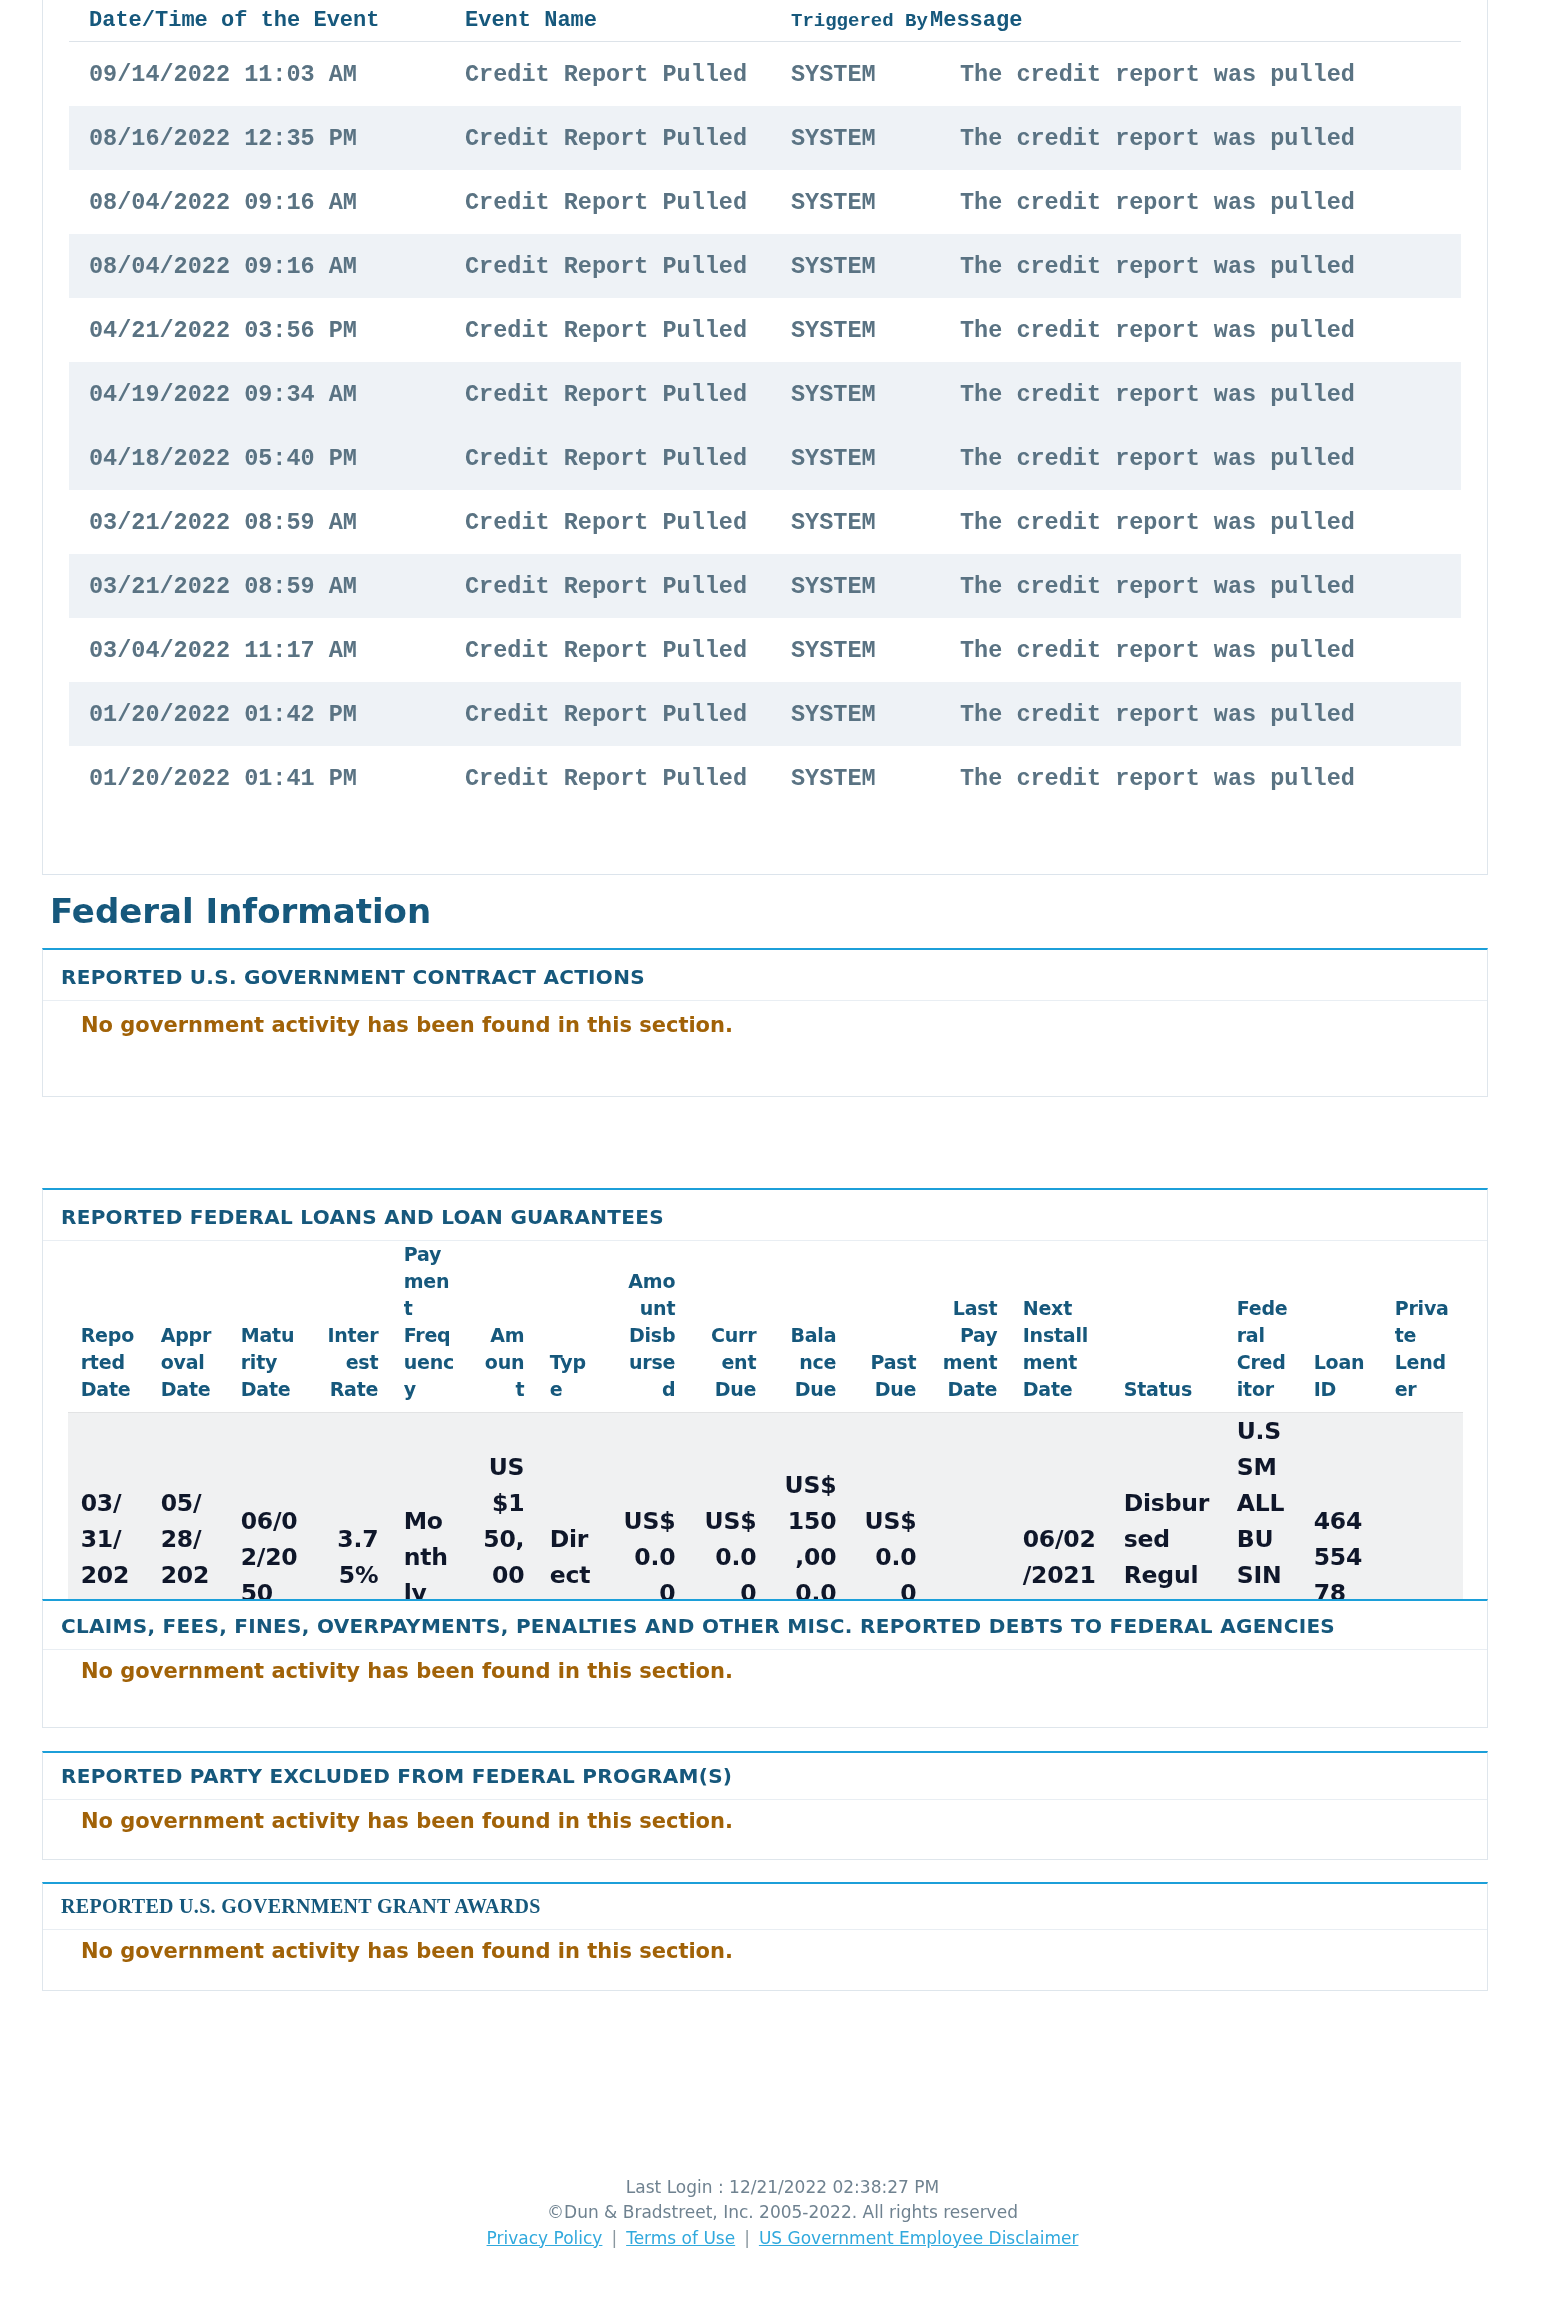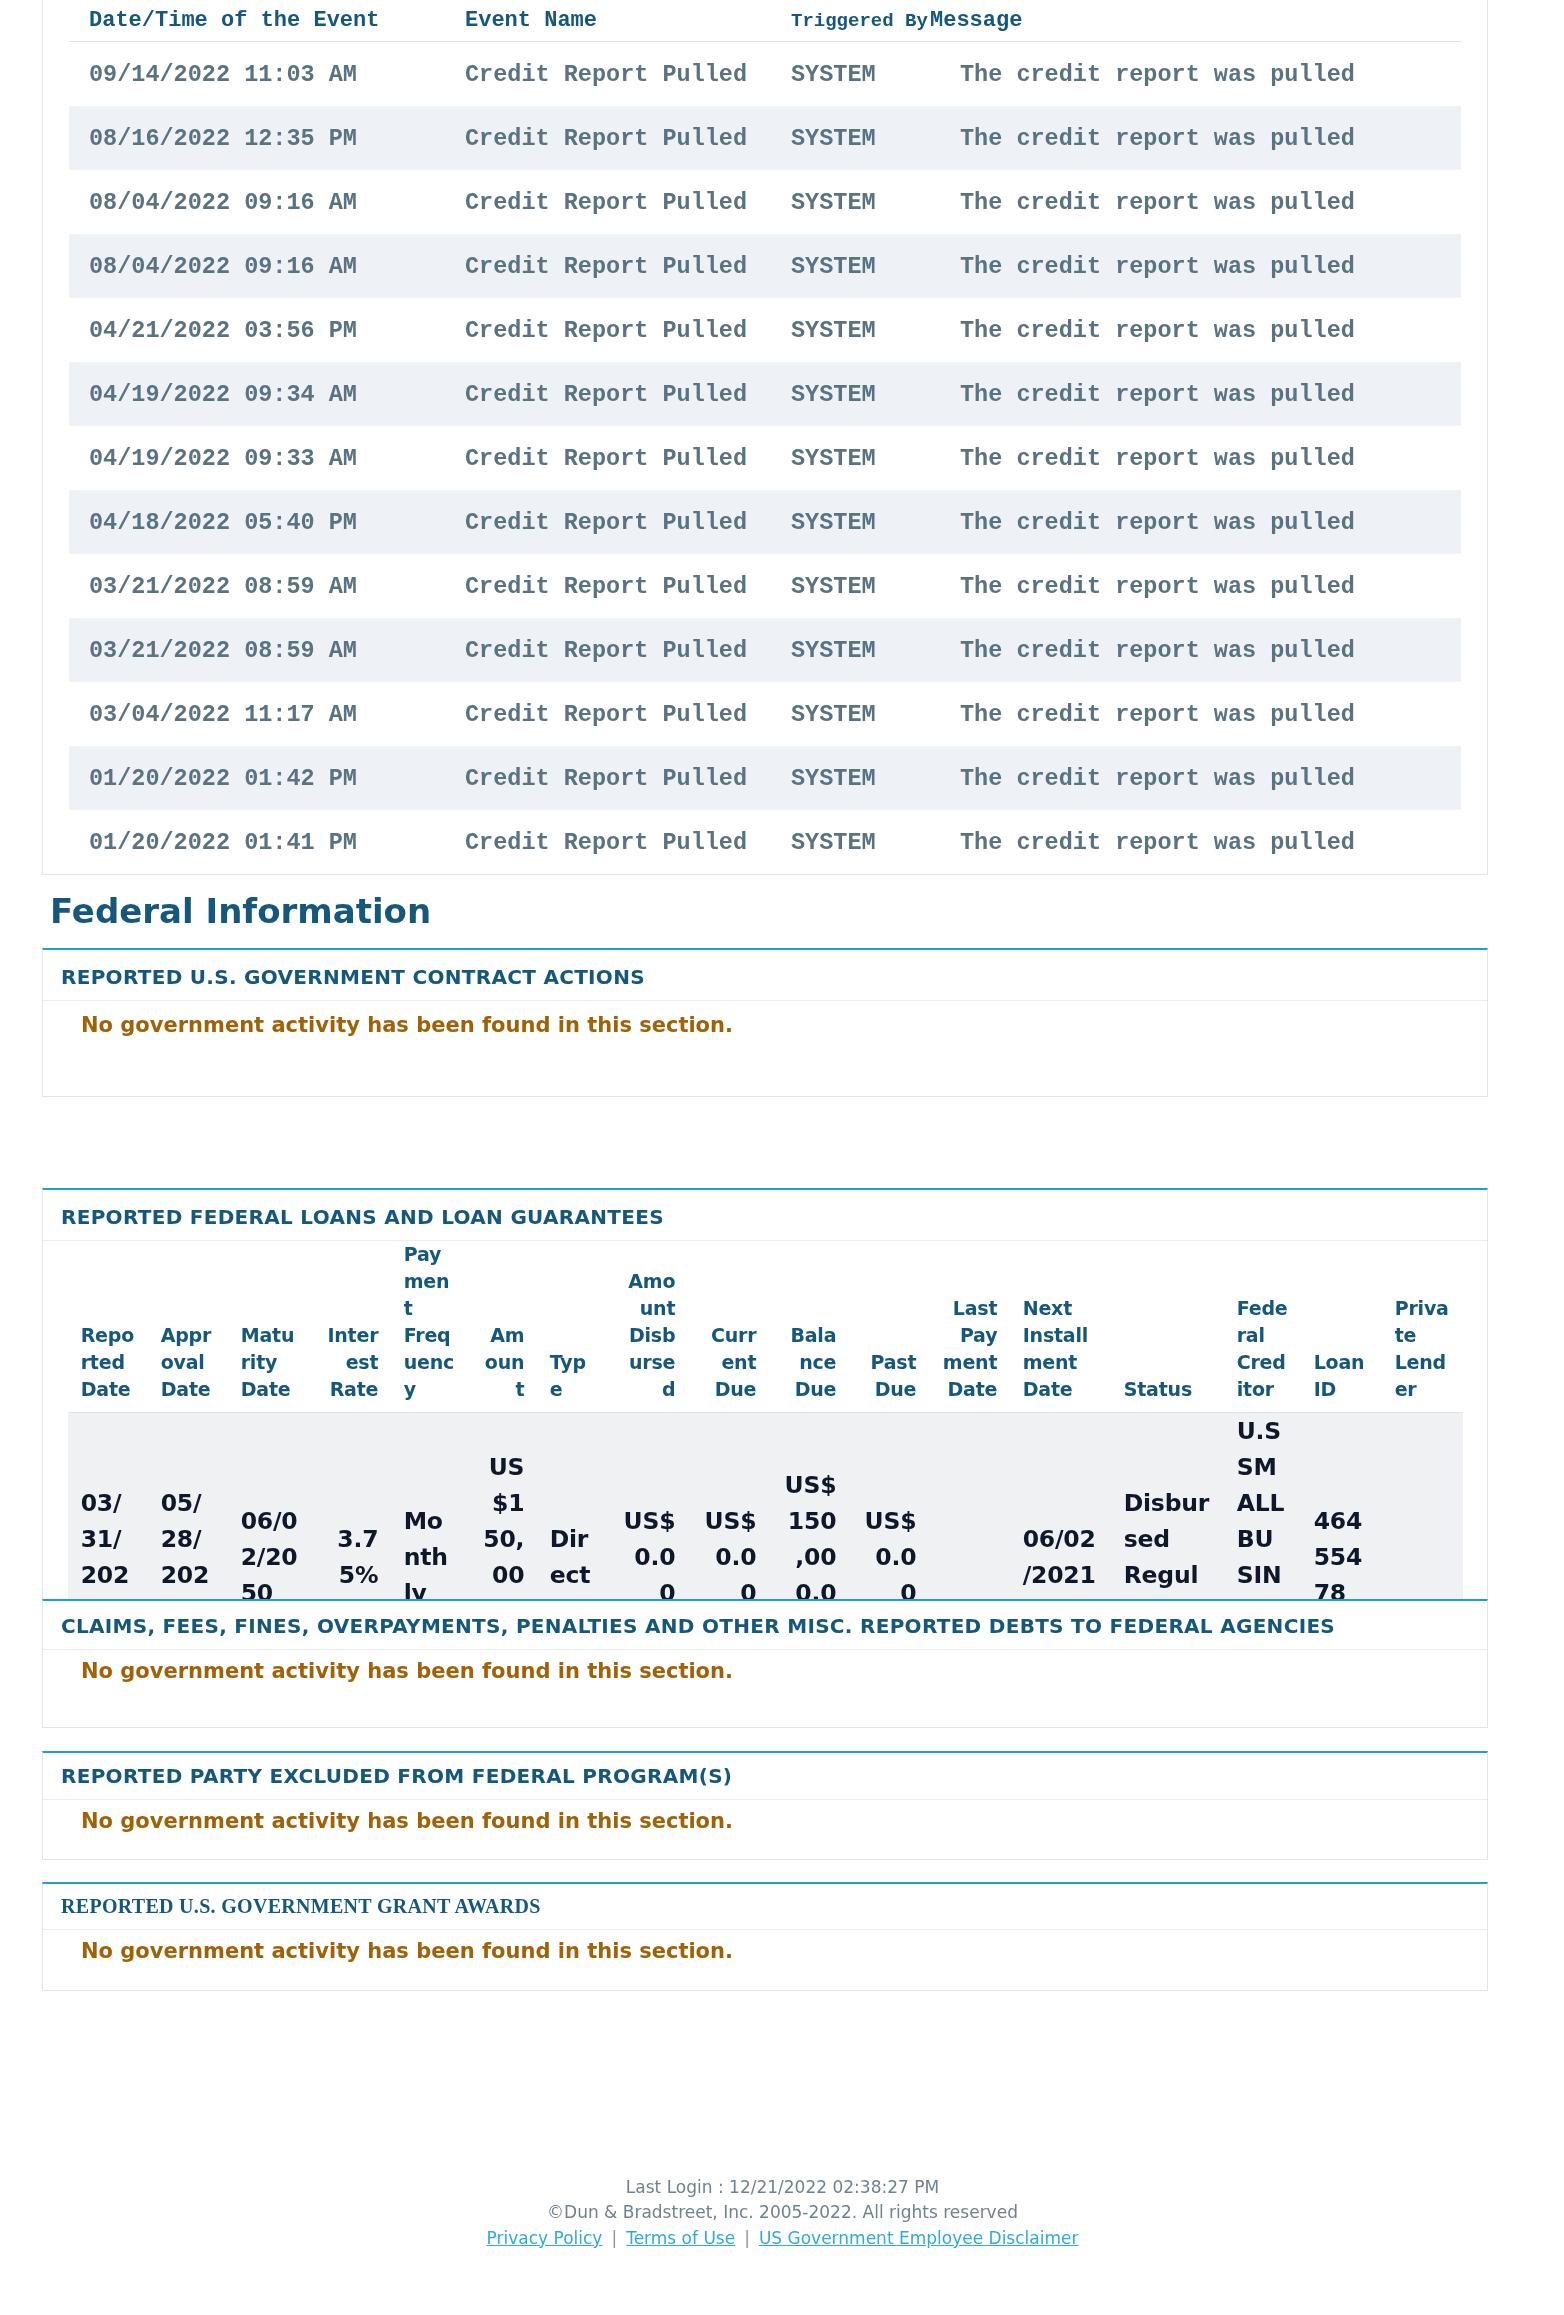--- a/index.html
+++ b/index.html
@@ -152,26 +152,20 @@
           <td class="msg">The credit report was pulled</td>
         </tr>
         <tr>
           <td class="c1pad">04/21/2022 03:56 PM</td>
           <td>Credit Report Pulled</td>
           <td>SYSTEM</td>
           <td class="msg">The credit report was pulled</td>
         </tr>
         <tr class="stripe">
           <td class="c1pad">04/19/2022 09:34 AM</td>
-          <td>Credit Report Pulled</td>
-          <td>SYSTEM</td>
-          <td class="msg">The credit report was pulled</td>
-        </tr>
-        <tr>
-          <td class="c1pad">04/19/2022 09:33 AM</td>
           <td>Credit Report Pulled</td>
           <td>SYSTEM</td>
           <td class="msg">The credit report was pulled</td>
         </tr>
         <tr class="stripe">
           <td class="c1pad">04/18/2022 05:40 PM</td>
           <td>Credit Report Pulled</td>
           <td>SYSTEM</td>
           <td class="msg">The credit report was pulled</td>
         </tr>

